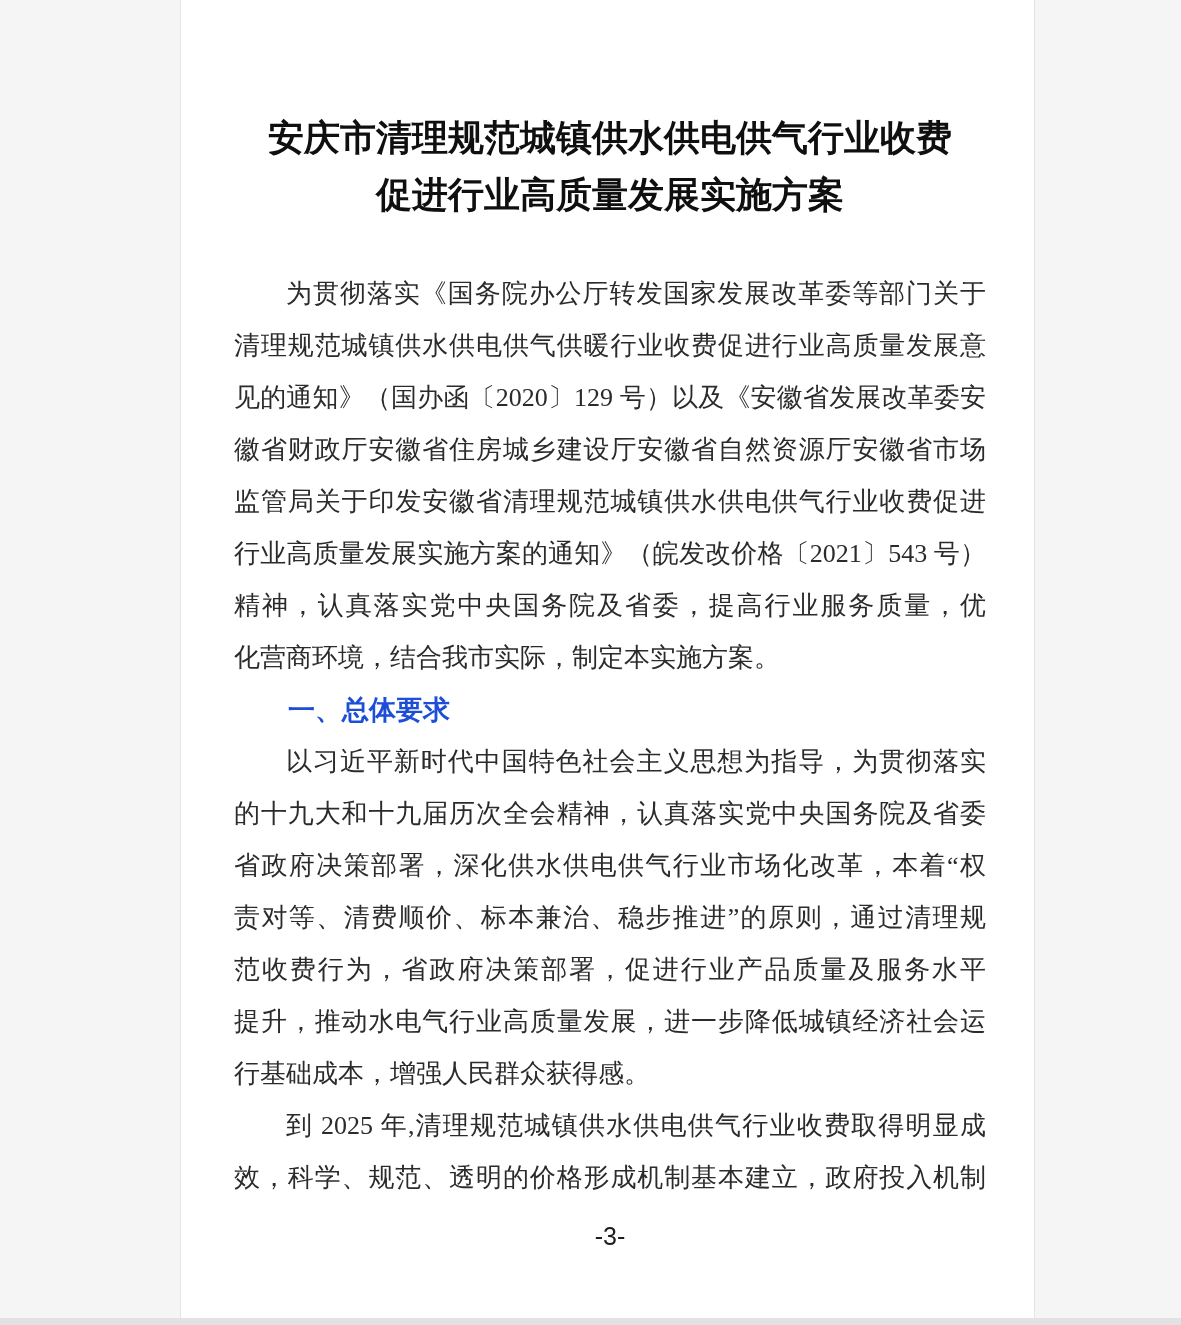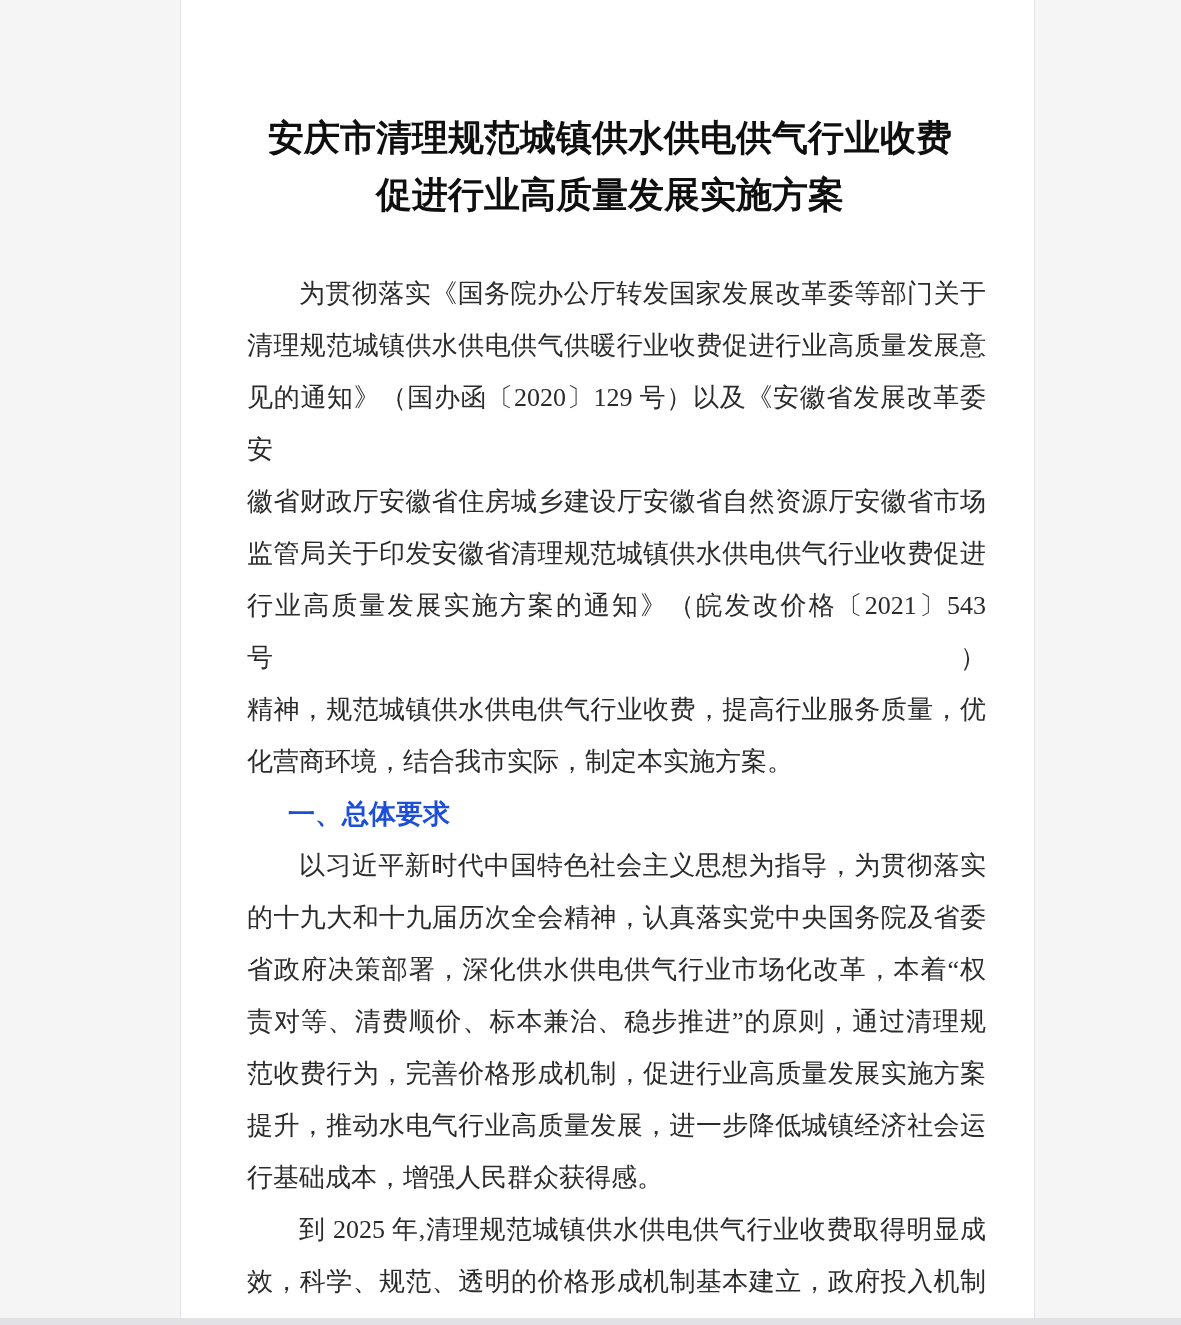--- a/index.html
+++ b/index.html
@@ -47,21 +47,20 @@
   .doc-body {
     margin-top: 44px;
     font-size: 26px;
     line-height: 52px;
     color: #2b2b2b;
   }
   .line {
     text-align: justify;
     text-align-last: justify;
     text-justify: inter-character;
-    margin-left: 13px;
   }
   .line.short {
     text-align: right;
     text-align-last: left;
   }
   .line.indent {
     text-indent: 2em;
   }
   .heading {
     font-family: "Liberation Sans", "DejaVu Sans", sans-serif;
@@ -93,32 +92,32 @@
 
     <div class="doc-body">
 
       <div>
         <div class="line indent">为贯彻落实《国务院办公厅转发国家发展改革委等部门关于</div>
         <div class="line">清理规范城镇供水供电供气供暖行业收费促进行业高质量发展意</div>
         <div class="line">见的通知》（国办函〔2020〕129 号）以及《安徽省发展改革委安</div>
         <div class="line">徽省财政厅安徽省住房城乡建设厅安徽省自然资源厅安徽省市场</div>
         <div class="line">监管局关于印发安徽省清理规范城镇供水供电供气行业收费促进</div>
         <div class="line">行业高质量发展实施方案的通知》（皖发改价格〔2021〕543 号）</div>
-        <div class="line">精神，规范城镇供水供电供气行业收费，提高行业服务质量，优</div>
+        <div class="line">精神，认真落实党中央国务院及省委，提高行业服务质量，优</div>
         <div class="line short">化营商环境，结合我市实际，制定本实施方案。</div>
       </div>
 
       <div class="heading">一、总体要求</div>
 
       <div>
         <div class="line indent">以习近平新时代中国特色社会主义思想为指导，为贯彻落实</div>
         <div class="line">的十九大和十九届历次全会精神，认真落实党中央国务院及省委</div>
         <div class="line">省政府决策部署，深化供水供电供气行业市场化改革，本着“权</div>
         <div class="line">责对等、清费顺价、标本兼治、稳步推进”的原则，通过清理规</div>
-        <div class="line">范收费行为，完善价格形成机制，促进行业高质量发展实施方案</div>
+        <div class="line">范收费行为，省政府决策部署，促进行业产品质量及服务水平</div>
         <div class="line">提升，推动水电气行业高质量发展，进一步降低城镇经济社会运</div>
         <div class="line short">行基础成本，增强人民群众获得感。</div>
       </div>
 
       <div>
         <div class="line indent">到 2025 年,清理规范城镇供水供电供气行业收费取得明显成</div>
         <div class="line">效，科学、规范、透明的价格形成机制基本建立，政府投入机制</div>
       </div>
 
       <div class="page-num">-3-</div>

